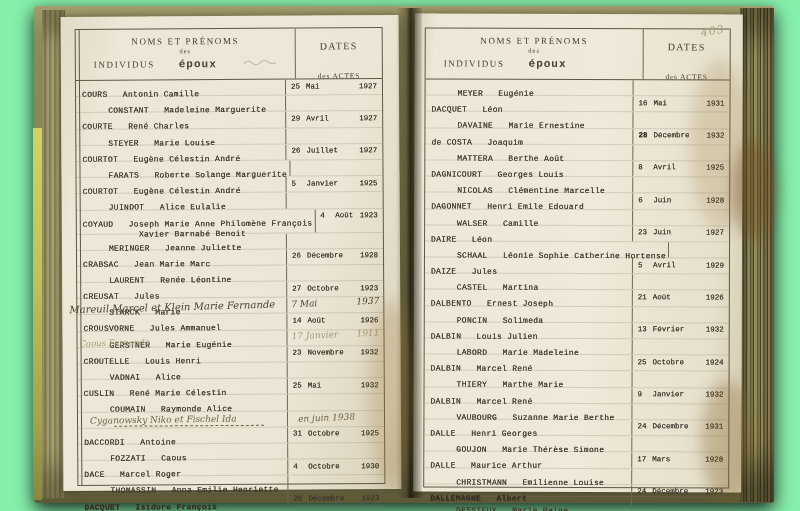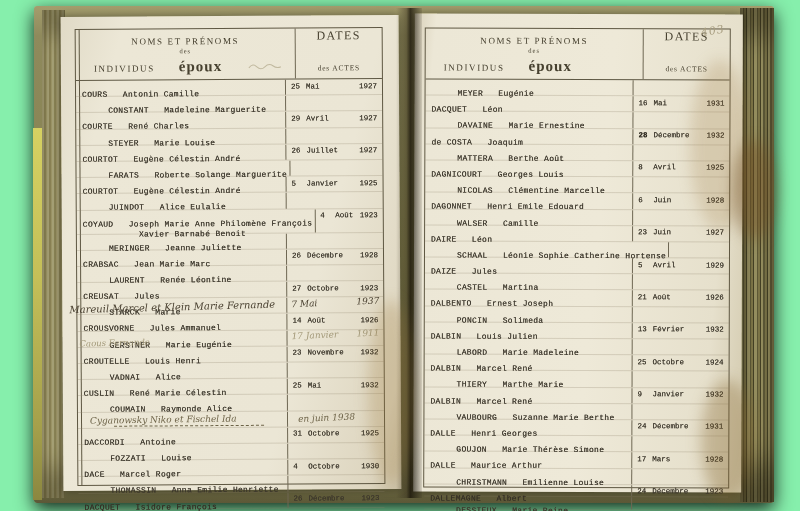--- a/index.html
+++ b/index.html
@@ -36,35 +36,35 @@
   .tbl-left{left:14px;top:12px;width:306px;height:455px;}
   .tbl-left::before{content:"";position:absolute;left:2.5px;top:0;bottom:0;width:1px;background:#5e5742;}
   .tbl-right{left:10px;top:14px;width:304px;height:458px;}
   .thead{height:50px;border-bottom:1.3px solid #5e5844;display:flex;
          font-family:"Liberation Serif",serif;color:#474130;}
   .th-name{flex:1;position:relative;}
   .th-l1{text-align:center;font-size:9px;letter-spacing:1.6px;margin-top:7px;}
   .th-l2{text-align:center;font-size:6.5px;letter-spacing:1px;margin-top:1px;}
   .th-l3{display:flex;align-items:baseline;padding-left:18px;gap:24px;margin-top:4px;}
   .th-individus{font-size:9px;letter-spacing:1.6px;}
-  .th-epoux{font-size:15px;font-weight:bold;letter-spacing:1px;}
+  .th-epoux{font-size:11px;font-weight:bold;letter-spacing:1px;font-family:Liberation Mono, monospace;}
   .th-date{width:86px;border-left:1px solid #6e6753;text-align:center;}
-  .th-d1{font-size:12px;letter-spacing:1.4px;margin-top:0;}
+  .th-d1{font-size:10px;letter-spacing:1.4px;margin-top:12px;}
   .th-d2{font-size:7.5px;letter-spacing:.8px;margin-top:20px;}
   .squiggle{opacity:.8;margin-left:2px;}
   
   .rows{}
   .row{display:flex;height:15.2px;position:relative;border-bottom:1px solid rgba(138,128,104,.26);}
   .cell{position:relative;}
   .name-cell{flex:1;padding:2px 2px 0 6px;overflow:visible;}
   .date-cell{width:86px;border-left:1px solid #6e6753;padding:2.5px 5px 0 5px;display:flex;}
   .typed{font-family:"Liberation Mono",monospace;font-size:8px;letter-spacing:.3px;color:#3c372c;
          white-space:pre;text-shadow:0 0 .6px rgba(60,54,42,.85);}
   .typed.ind{margin-left:26px;}
-  .typed.bold{font-weight:normal;color:#322d23;}
+  .typed.bold{font-weight:bold;color:#322d23;}
   .name2{display:block;margin-left:56px;margin-top:-1px;}
   .d-day{width:15px;}
   .d-month{flex:1;}
   .d-year{width:23px;text-align:right;}
   .d-day,.d-month,.d-year{font-family:"Liberation Mono",monospace;font-size:7.5px;color:#3c372c;
          text-shadow:0 0 .6px rgba(60,54,42,.85);white-space:pre;}
   .d-day.b{font-weight:bold;color:#2e2a20;}
   
   .hw{font-family:"DejaVu Serif",serif;font-style:italic;line-height:1;}
   .hw-ink{color:#4a4131;}
@@ -255,21 +255,21 @@
           </div>
           <div class="row">
             <div class="cell name-cell"><span class="typed">DACCORDI   Antoine</span></div>
             <div class="cell date-cell">
               <span class="d-day">31</span>
               <span class="d-month">Octobre</span>
               <span class="d-year">1925</span>
             </div>
           </div>
           <div class="row">
-            <div class="cell name-cell"><span class="typed ind">FOZZATI   Louise</span></div>
+            <div class="cell name-cell"><span class="typed ind">FOZZATI   Caous</span></div>
             <div class="cell date-cell"></div>
           </div>
           <div class="row">
             <div class="cell name-cell"><span class="typed">DACE   Marcel Roger</span></div>
             <div class="cell date-cell">
               <span class="d-day">4</span>
               <span class="d-month">Octobre</span>
               <span class="d-year">1930</span>
             </div>
           </div>

